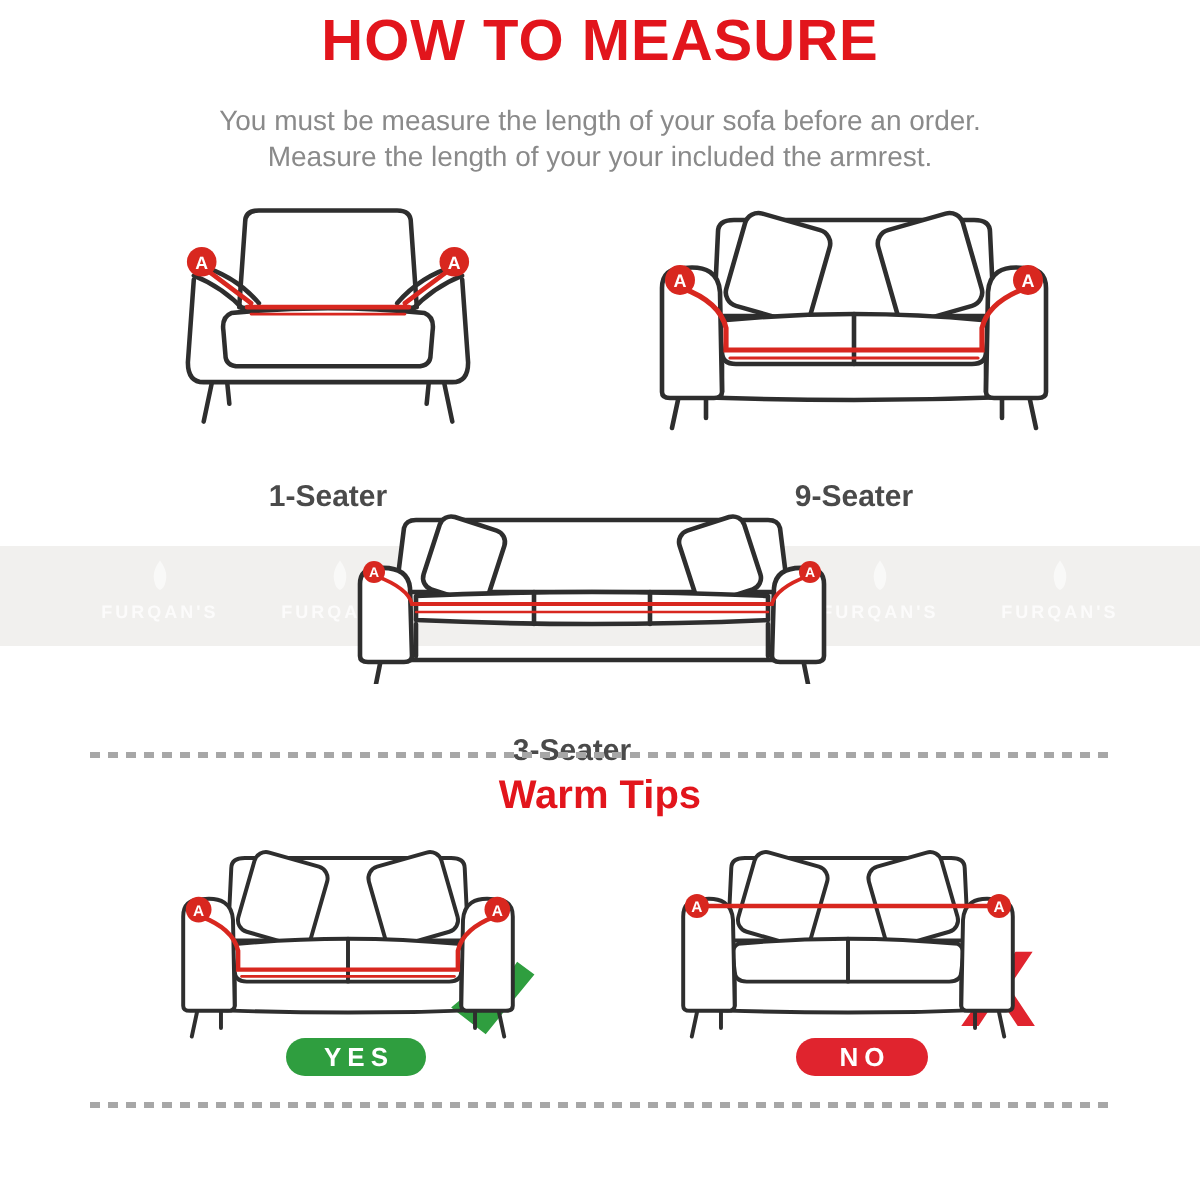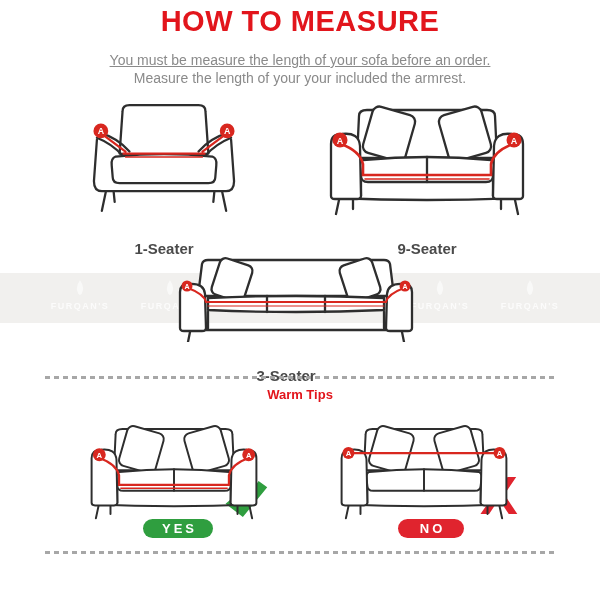--- a/index.html
+++ b/index.html
@@ -14,42 +14,42 @@
   }
   *{margin:0;padding:0;box-sizing:border-box;}
   html,body{background:#ffffff;}
   body{font-family:"Liberation Sans",sans-serif;}
   .stage{position:relative;width:600px;height:600px;background:#fff;overflow:hidden;}
 
   .title{position:absolute;top:5px;left:0;width:600px;text-align:center;
     font-size:29px;font-weight:800;letter-spacing:.5px;color:var(--accent-red);}
   .subtitle{position:absolute;left:0;width:600px;text-align:center;
     font-size:14px;color:var(--text-gray);}
-  .sub1{top:52px;text-decoration:underline;} .sub2{top:70px;}
+  .sub1{top:52px;} .sub2{top:70px;}
 
   .diagram{position:absolute;}
   .seat-label{position:absolute;text-align:center;font-size:15px;font-weight:bold;
     color:var(--label-dark);margin-top:23px;}
 
   .wm-band{position:absolute;top:273px;left:0;width:600px;height:50px;
     background:var(--band-bg);z-index:0;}
   .wm-logo{position:absolute;top:4px;width:70px;display:flex;flex-direction:column;
     align-items:center;}
   .wm-flame{width:14px;height:22px;opacity:.6;}
   .wm-text{font-size:9px;font-weight:bold;letter-spacing:1.5px;color:rgba(255,255,255,.75);
     margin-top:2px;white-space:nowrap;}
 
   .svg-layer{z-index:1;}
 
   .divider{position:absolute;left:45px;width:511px;height:3px;
     background:repeating-linear-gradient(90deg,#a7a7a7 0 5px,transparent 5px 9px);}
   .div1{top:376px;} .div2{top:551px;}
 
   .warm-tips{position:absolute;top:387px;left:0;width:600px;text-align:center;
-    font-size:13px;font-weight:800;color:var(--accent-red);}
+    font-size:20px;font-weight:800;color:var(--accent-red);}
 
   .pill{position:absolute;top:519px;height:19px;border-radius:10px;display:flex;
     align-items:center;justify-content:center;color:#fff;font-size:13px;font-weight:800;
     letter-spacing:3px;text-indent:3px;}
   .pill-yes{left:143px;width:70px;background:var(--yes-green);}
   .pill-no{left:398px;width:66px;background:var(--no-red);}
 
   .x-mark{position:absolute;left:481px;top:468px;font-size:54px;font-weight:900;
     color:var(--no-red);line-height:1;transform:scaleX(1.05);}
   .check{position:absolute;left:224px;top:477px;width:44px;height:44px;}

